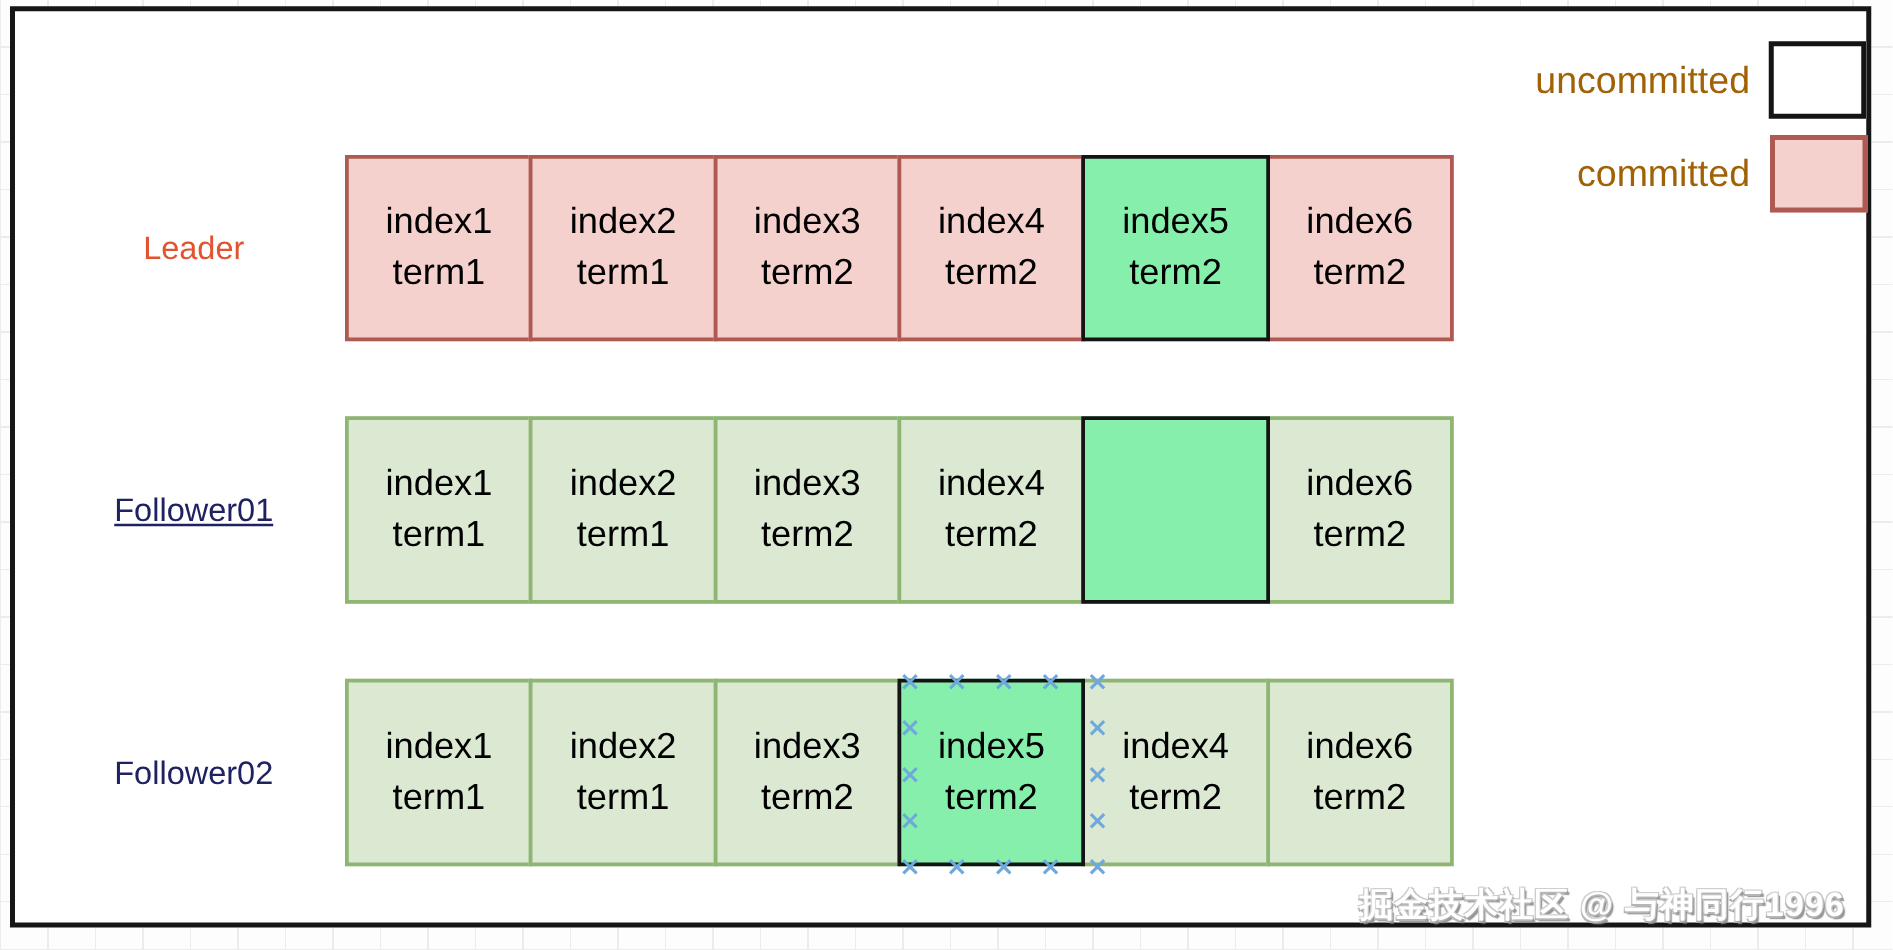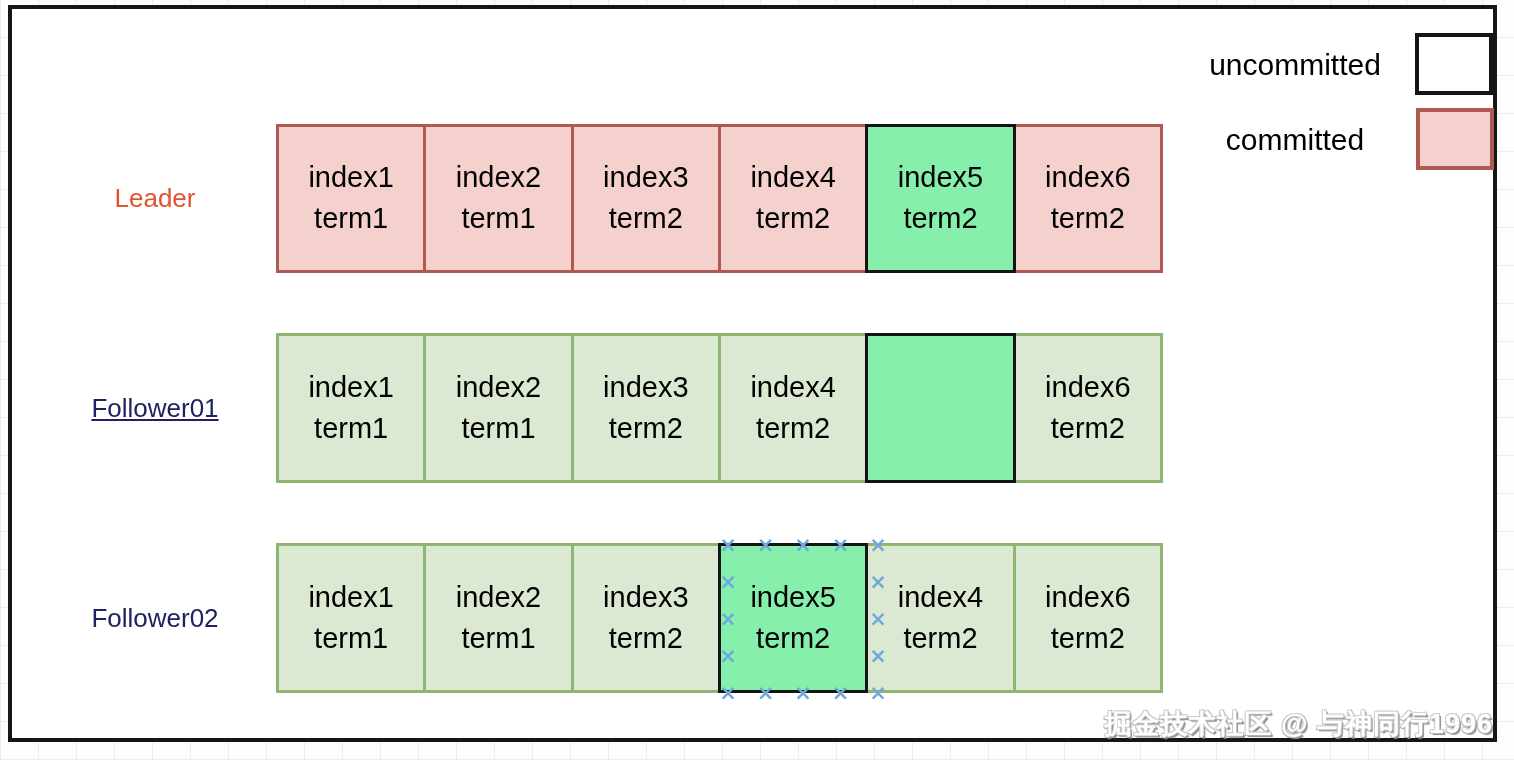--- a/index.html
+++ b/index.html
@@ -26,33 +26,33 @@
   .cell{
     flex:1 1 0;margin-left:-3px;border:3px solid #8fb573;position:relative;
     display:flex;flex-direction:column;align-items:center;justify-content:center;
     gap:9px;font-size:29px;color:#000;box-sizing:border-box;line-height:1.1;
   }
   .cell:first-child{margin-left:0;}
   .row-red .cell.committed{background:#f5d1ce;border-color:#ae5a52;}
   .row-green .cell.committed{background:#dbe8d2;border-color:#8fb573;}
   .cell.uncommitted{background:#86efac;border-color:#141414;z-index:2;}
   .legend-label{
-    position:absolute;left:1190px;width:210px;text-align:center;
-    font-size:30px;color:#000000;
+    position:absolute;left:1190px;width:210px;text-align:right;
+    font-size:30px;color:#a16207;
   }
   .legend-box{position:absolute;box-sizing:content-box;}
   .legend-box.uncommitted{left:1415px;top:33px;width:70px;height:54px;border:4px solid #141414;background:#fff;}
   .legend-box.committed{left:1416px;top:108px;width:70px;height:54px;border:4px solid #ae5a52;background:#f5d1ce;}
   .selection-marks{position:absolute;z-index:5;pointer-events:none;}
   .xmark{
     position:absolute;transform:translate(-50%,-50%);
     font-family:"DejaVu Sans", sans-serif;font-weight:700;font-size:21px;
   }
   .watermark{
-    position:absolute;right:21px;top:706px;z-index:6;
+    position:absolute;right:38px;top:706px;z-index:6;
     font-size:27px;font-weight:700;color:#ffffff;letter-spacing:1px;
     text-shadow:-1px -1px 0 #cfcfcf, 1px -1px 0 #c4c4c4, -1px 1px 0 #b5b5b5,
                  1px 1px 0 #9e9e9e, 2px 2px 1px #8d8d8d;
   }
 </style>
 </head>
 <body>
 
 <div class="frame"></div>
 

